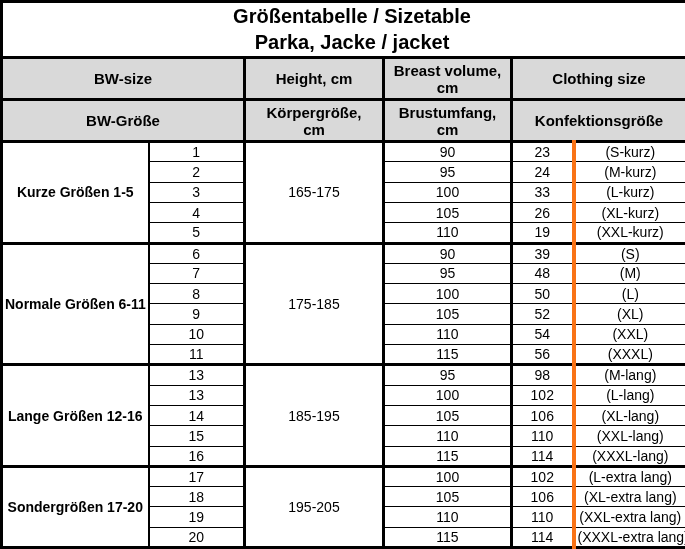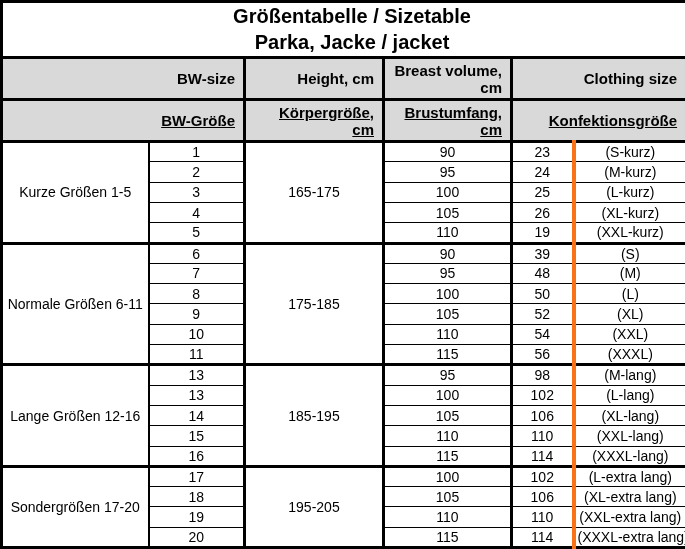--- a/index.html
+++ b/index.html
@@ -45,44 +45,44 @@
   }
 
   
   tr.hdr-en { height: 42px; }
   tr.hdr-de { height: 41px; }
   tr.hdr th {
     background: #d9d9d9;
     font-weight: bold;
     font-size: 15px;
     line-height: 17px;
-    text-align: right;
+    text-align: center;
     vertical-align: middle;
     padding: 2px 8px;
   }
   tr.hdr-en th { border-bottom: 3px solid #000; }
-  tr.hdr-de th { border-bottom: 3px solid #000; text-decoration: underline; }
+  tr.hdr-de th { border-bottom: 3px solid #000; }
 
   
   .b-major { border-left: 3px solid #000; margin-top: 16px; }
 
   
   tr.data-row { height: 20px; }
   tr.data-row td {
     font-size: 14px;
     line-height: 16px;
     text-align: center;
     vertical-align: middle;
     padding: 0 2px;
     border-top: 1px solid #000;
     background: #ffffff;
   }
   tr.data-row.group-start td { border-top: 3px solid #000; }
   td.group-label {
-    font-weight: normal;
+    font-weight: bold;
     font-size: 13px;
     white-space: nowrap;
     text-align: center;
   }
   td.c-size   { border-left: 2px solid #000; }
   td.c-height { border-left: 3px solid #000; }
   td.c-breast { border-left: 3px solid #000; }
   td.c-num    { border-left: 3px solid #000; }
   td.c-label  {
     border-left: 4px solid #f97316;
@@ -134,21 +134,21 @@
       </tr>
       <tr class="data-row">
         <td class="c-size">2</td>
         <td class="c-breast">95</td>
         <td class="c-num">24</td>
         <td class="c-label">(M-kurz)</td>
       </tr>
       <tr class="data-row">
         <td class="c-size">3</td>
         <td class="c-breast">100</td>
-        <td class="c-num">25</td>
+        <td class="c-num">33</td>
         <td class="c-label">(L-kurz)</td>
       </tr>
       <tr class="data-row">
         <td class="c-size">4</td>
         <td class="c-breast">105</td>
         <td class="c-num">26</td>
         <td class="c-label">(XL-kurz)</td>
       </tr>
       <tr class="data-row">
         <td class="c-size">5</td>

